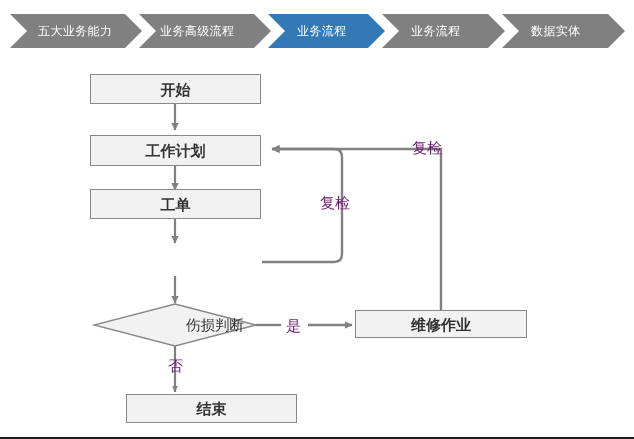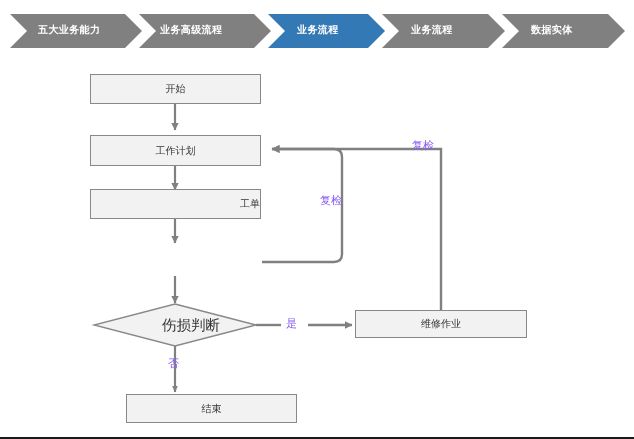--- a/index.html
+++ b/index.html
@@ -16,63 +16,64 @@
 
   
   #breadcrumb {
     position: absolute;
     left: 0; top: 14px;
     width: 634px; height: 34px;
   }
   .crumb-label {
     position: absolute;
     color: #ffffff;
-    font-size: 10px;
-    font-weight: bold;
+    font-size: 12px;
+    font-weight: normal;
     letter-spacing: 0.4px;
     white-space: nowrap;
     line-height: 1;
   }
 
   
   #flow { position: absolute; left: 0; top: 0; width: 634px; height: 439px; }
 
   .node {
     position: absolute;
     background: #f2f2f2;
     border: 1px solid #888888;
     display: flex;
     align-items: center;
     justify-content: center;
     color: #333333;
-    font-size: 10px;
+    font-size: 15px;
     line-height: 1;
     white-space: nowrap;
+    font-weight: bold;
   }
   .node-label { pointer-events: none; }
 
   .diamond-wrap {
     position: absolute;
     display: flex;
     align-items: center;
     justify-content: center;
   }
   .diamond-label {
     position: relative;
     z-index: 2;
     color: #333333;
     font-size: 14.5px;
     line-height: 1;
     white-space: nowrap;
   }
 
   .edge-label {
     position: absolute;
-    color: #8b5cf6;
-    font-size: 11px;
+    color: #701a75;
+    font-size: 15px;
     line-height: 1;
     white-space: nowrap;
   }
 
   #bottom-rule {
     position: absolute;
     left: 0; top: 437px;
     width: 634px; height: 2px;
     background: #1b1b1b;
   }
@@ -135,34 +136,34 @@
   </svg>
 
   <div class="node" style="left:90px;  top:74px;  width:171px; height:30px;">
     <span class="node-label">开始</span>
   </div>
 
   <div class="node" style="left:90px;  top:135px; width:171px; height:31px;">
     <span class="node-label">工作计划</span>
   </div>
 
-  <div class="node" style="left:90px;  top:189px; width:171px; height:30px;justify-content:flex-end;">
+  <div class="node" style="left:90px;  top:189px; width:171px; height:30px;">
     <span class="node-label">工单</span>
   </div>
 
 
   <div class="node" style="left:355px; top:310px; width:172px; height:28px;">
     <span class="node-label">维修作业</span>
   </div>
 
   <div class="node" style="left:90px;  top:394px; width:171px; height:29px;margin-left:36px;">
     <span class="node-label">结束</span>
   </div>
 
-  <div class="diamond-wrap" style="left:110px; top:304px; width:162px; height:42px;">
+  <div class="diamond-wrap" style="left:82px; top:304px; width:162px; height:42px;justify-content:flex-end;">
     <span class="diamond-label">伤损判断</span>
   </div>
 
   <span class="edge-label" style="left:320px; top:195px;">复检</span>
 
   <span class="edge-label" style="left:412px; top:140px;">复检</span>
 
   <span class="edge-label" style="left:286px; top:318px;">是</span>
 
   <span class="edge-label" style="left:168px; top:358px;">否</span>

